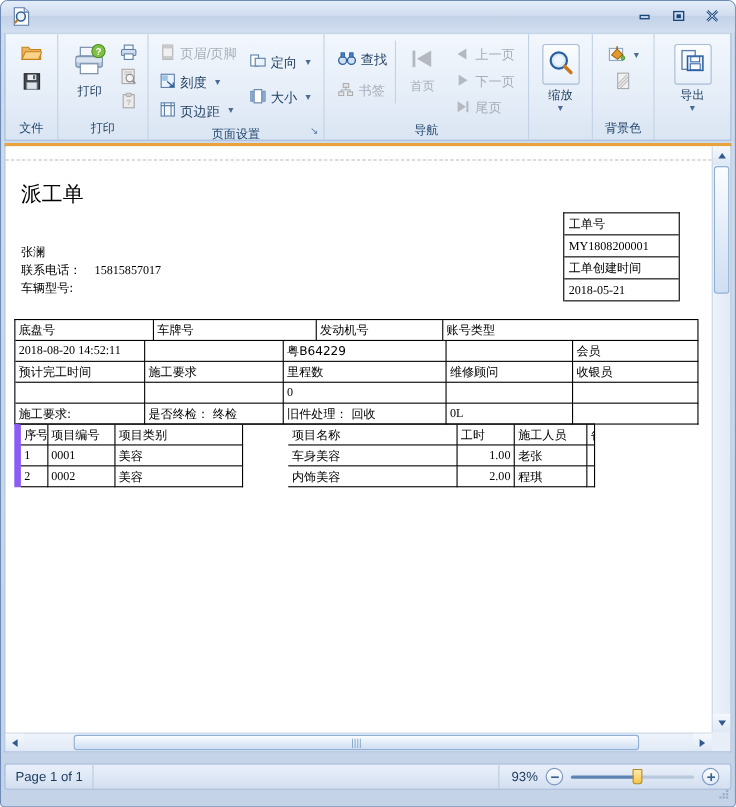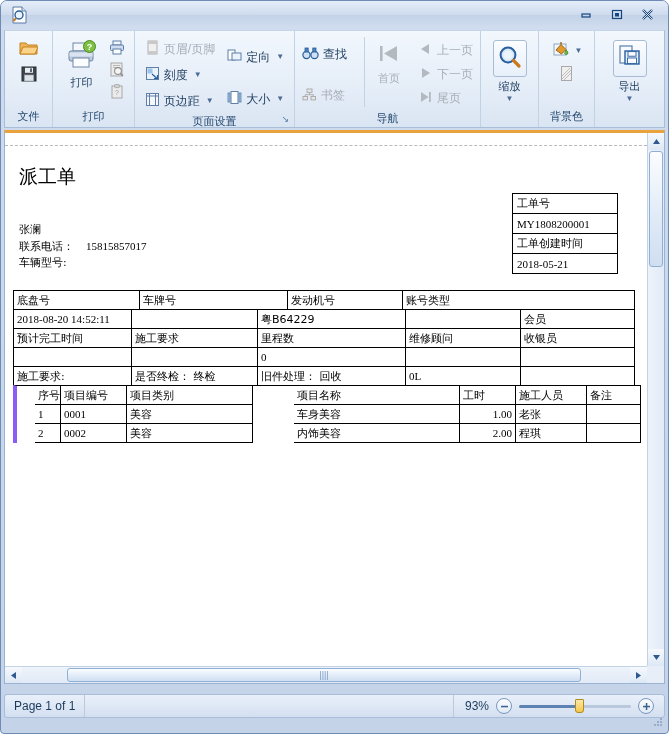--- a/index.html
+++ b/index.html
@@ -171,26 +171,25 @@
     height: 19px; line-height: 19px;
     padding: 0 3px;
     white-space: nowrap; overflow: hidden;
   }
   .grid .c.num { font-family: "Liberation Serif", serif; }
   .c1 { width: 118px; } .c2 { width: 126px; } .c3 { width: 148px; }
   .c4 { width: 115px; } .c5 { flex: 1; }
 
   
   .items {
-    position: absolute; left: 8px; top: 239px; width: 628px;
-    border-left: 4px solid #8b5cf6; border-top: 1px solid #000;
+    position: absolute; left: 8px; top: 239px; width: 528px;
+    border-left: 6px solid #8b5cf6; border-top: 1px solid #000;
     font-size: 11px;
     font-family: "DejaVu Sans", sans-serif;
     color: #000;
-    padding-left: 18px;
   }
   .items .r { display: flex; }
   .items .c {
     border-right: 1px solid #000; border-bottom: 1px solid #000;
     height: 19px; line-height: 19px; padding: 0 3px;
     white-space: nowrap; overflow: hidden;
   }
   .items .c.num { font-family: "Liberation Serif", serif; }
   .items .c.right { text-align: right; }
   .i1 { width: 26px; } .i2 { width: 66px; } .i3 { width: 126px; }
@@ -428,21 +427,21 @@
                   <rect x="1.5" y="1.5" width="12" height="12" fill="#f4f8fd" stroke="#5d7fa8" stroke-width="1"></rect>
                   <line x1="4.5" y1="1.5" x2="4.5" y2="13.5" stroke="#5d7fa8" stroke-width="1"></line>
                   <line x1="10.5" y1="1.5" x2="10.5" y2="13.5" stroke="#5d7fa8" stroke-width="1"></line>
                   <line x1="1.5" y1="4" x2="13.5" y2="4" stroke="#5d7fa8" stroke-width="1"></line>
                 </svg>
               </span>
               <span class="lbl">页边距</span>
               <span class="caret">▼</span>
             </div>
           </div>
-          <div class="col" style="gap:18px;padding-top:8px;justify-content:flex-end;">
+          <div class="col" style="gap:8px;padding-top:8px;justify-content:flex-end;">
             <div class="btn-sm">
               <span>
                 <svg width="15" height="15" viewBox="0 0 15 15">
                   <rect x="1" y="2" width="7" height="10" fill="#fff" stroke="#5d7fa8" stroke-width="1"></rect>
                   <rect x="5" y="5" width="9" height="7" fill="#eaf2fb" stroke="#5d7fa8" stroke-width="1"></rect>
                 </svg>
               </span>
               <span class="lbl">定向</span>
               <span class="caret">▼</span>
             </div>
@@ -460,21 +459,21 @@
           </div>
         </div>
       </div>
       <div class="rgroup-label">页面设置</div>
       <div class="dlg-launcher">↘</div>
     </div>
 
     <div class="rgroup" style="width:186px;">
       <div class="rgroup-body">
         <div class="row" style="gap:3px;align-items:flex-start;">
-          <div class="col" style="gap:18px;padding-top:6px;padding-right:12px;border-right:1px solid #c2d2e5;">
+          <div class="col" style="gap:5px;padding-top:6px;padding-right:2px;border-right:1px solid #c2d2e5;">
             <div class="btn-sm">
               <span>
                 <svg width="17" height="13" viewBox="0 0 17 13">
                   <circle cx="4.5" cy="8" r="3.6" fill="#cfe0f2" stroke="#2a5f9e" stroke-width="1.2"></circle>
                   <circle cx="12.5" cy="8" r="3.6" fill="#cfe0f2" stroke="#2a5f9e" stroke-width="1.2"></circle>
                   <rect x="3" y="1" width="3.2" height="4" fill="#4a7fc1" stroke="#2a5f9e" stroke-width="0.8"></rect>
                   <rect x="10.8" y="1" width="3.2" height="4" fill="#4a7fc1" stroke="#2a5f9e" stroke-width="0.8"></rect>
                 </svg>
               </span>
               <span class="lbl">查找</span>

